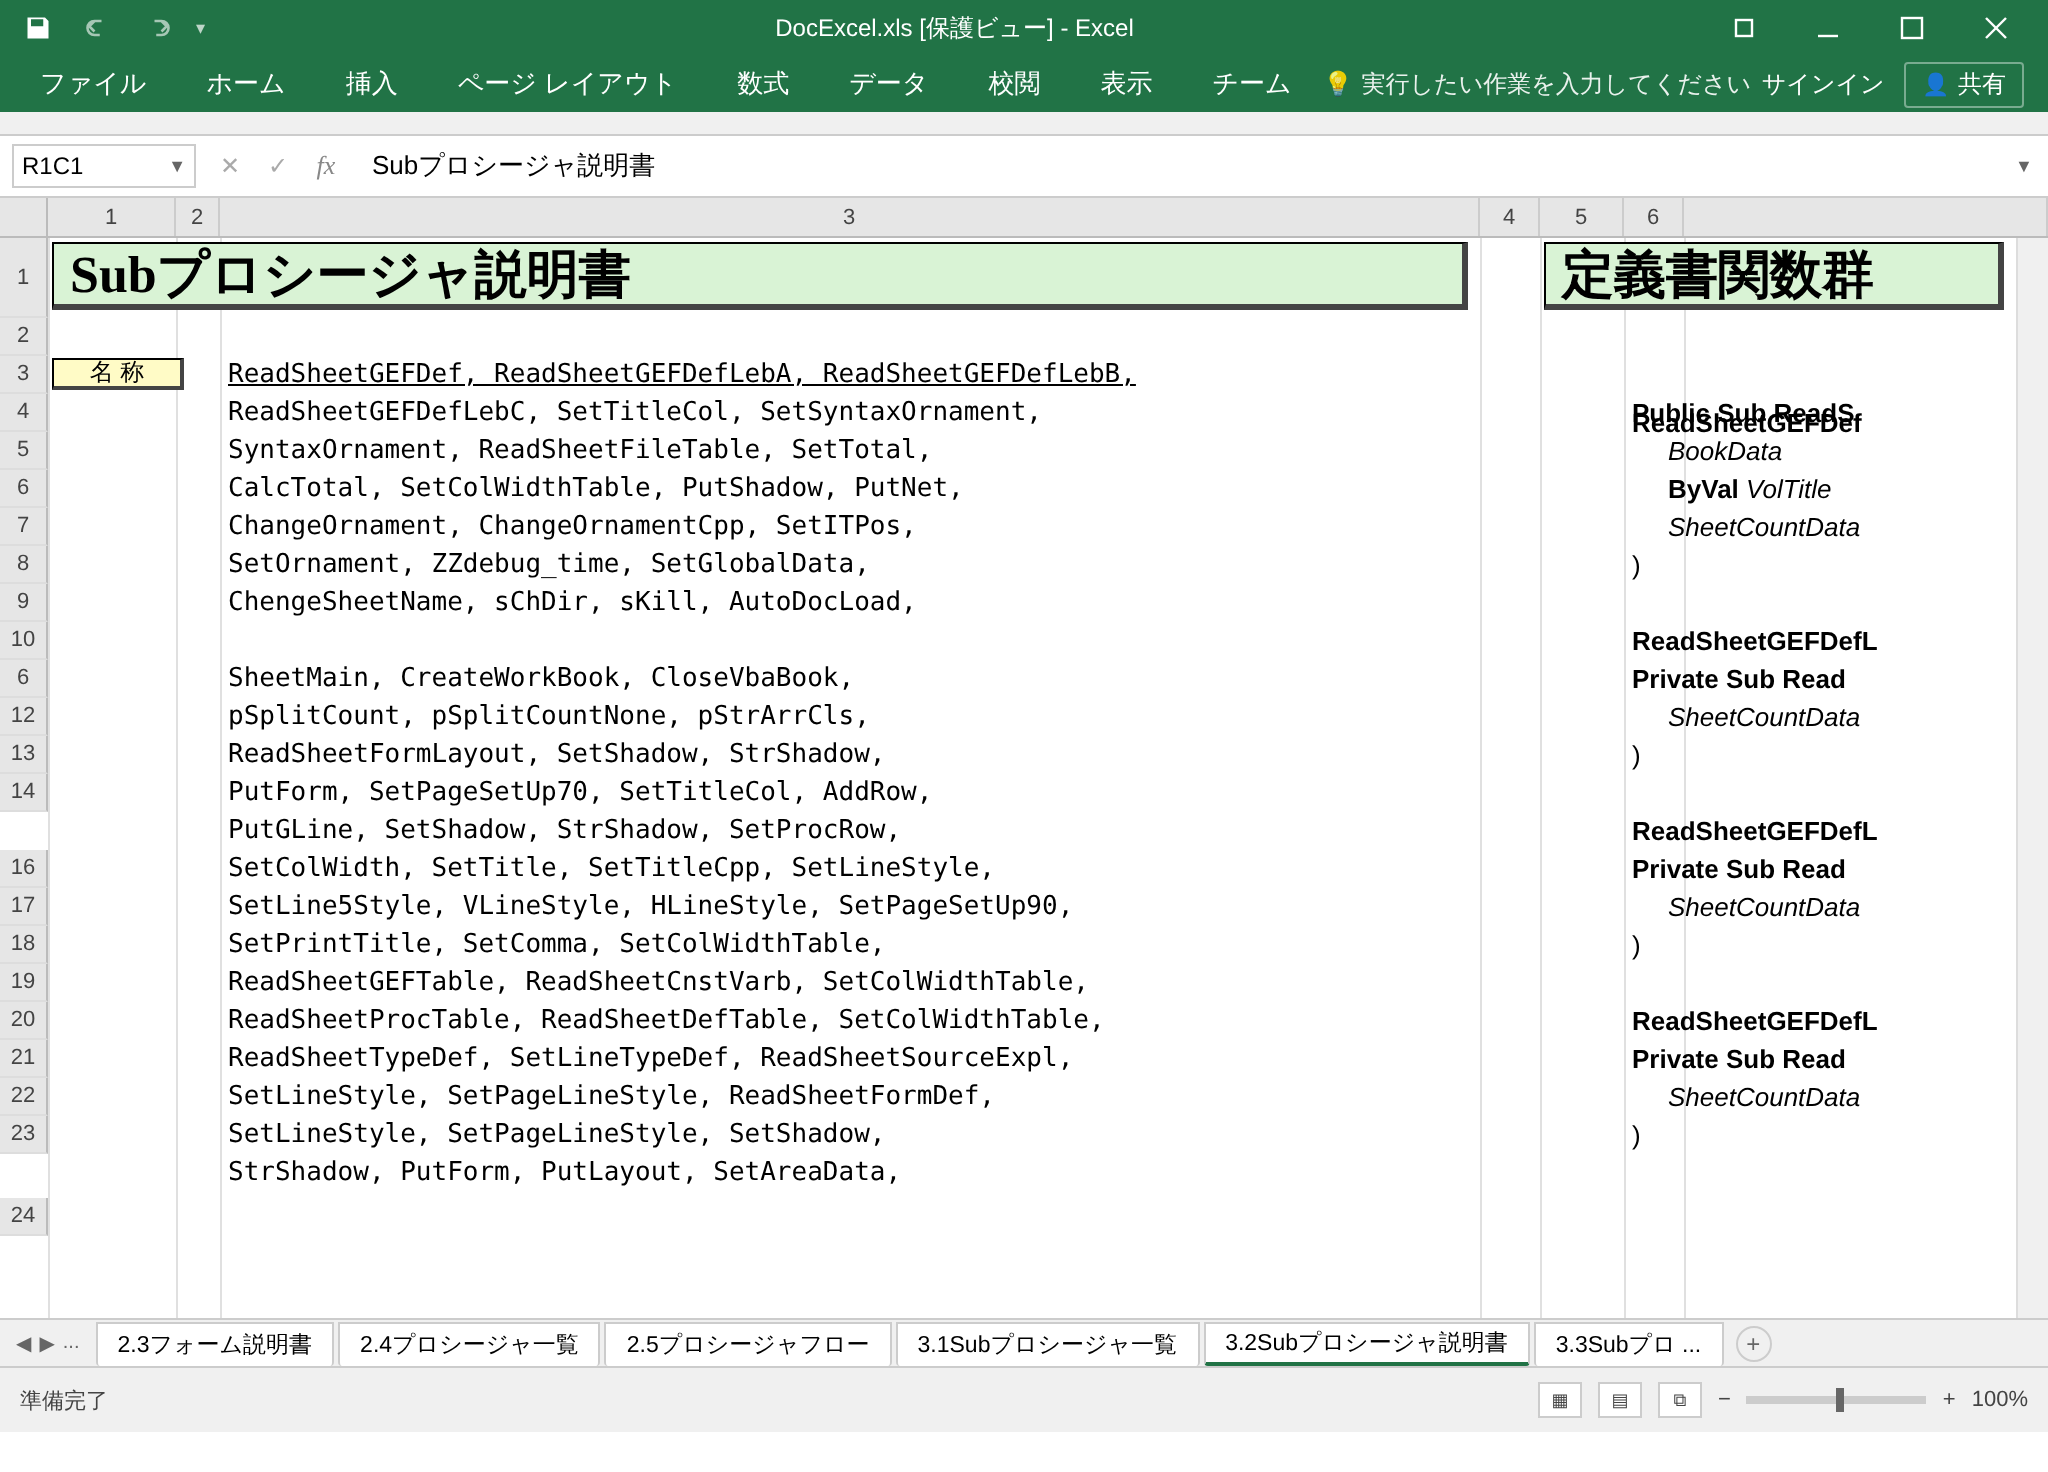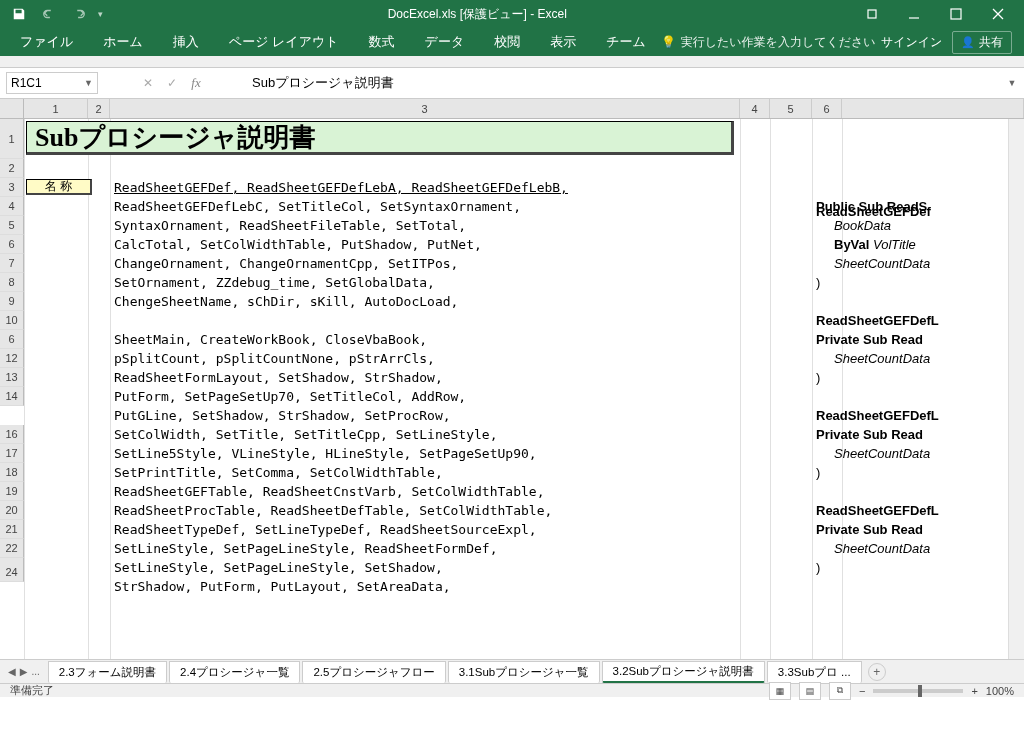--- a/index.html
+++ b/index.html
@@ -11,21 +11,21 @@
 .titlebar .center { flex: 1; text-align: center; font-size: 12px; }
 .titlebar .winbtns { display: flex; gap: 2px; }
 .winbtn { width: 40px; height: 24px; display: flex; align-items: center; justify-content: center; }
 .winbtn svg { width: 12px; height: 12px; stroke: #fff; fill: none; stroke-width: 1.2; }
 .ribbon-tabs { height: 28px; background: #217346; display: flex; align-items: center; padding: 0 6px; color: #fff; gap: 2px; }
 .rtab { padding: 0 14px; height: 100%; display: flex; align-items: center; font-size: 13px; }
 .ribbon-right { margin-left: auto; display: flex; align-items: center; gap: 10px; padding-right: 6px; }
 .tell-me { display: flex; align-items: center; gap: 4px; opacity: 0.9; }
 .share-btn { display: flex; align-items: center; gap: 4px; border: 1px solid rgba(255,255,255,0.4); padding: 2px 8px; border-radius: 2px; }
 .fillbar { height: 12px; background: #f0f0f0; border-bottom: 1px solid #ccc; }
-.fx-row { height: 31px; display: flex; align-items: center; border-bottom: 1px solid #ccc; background: #fff; gap: 33px; }
+.fx-row { height: 31px; display: flex; align-items: center; border-bottom: 1px solid #ccc; background: #fff; }
 .namebox { width: 92px; height: 22px; border: 1px solid #ccc; margin-left: 6px; display: flex; align-items: center; padding: 0 4px; font-size: 12px; }
 .namebox .dd { margin-left: auto; font-size: 9px; color: #666; }
 .fx-btns { display: flex; align-items: center; gap: 2px; margin: 0 6px; color: #888; }
 .fx-btn { width: 22px; height: 22px; display: flex; align-items: center; justify-content: center; border: 1px solid transparent; }
 .fx-label { font-style: italic; font-family: "Times New Roman", serif; font-size: 13px; }
 .formula-input { flex: 1; height: 22px; padding: 0 6px; font-size: 13px; border: none; outline: none; }
 .fx-dd { width: 24px; text-align: center; color: #666; font-size: 9px; }
 .grid-area { height: 560px; display: flex; flex-direction: column; position: relative; }
 .col-headers { display: flex; height: 20px; background: #e6e6e6; border-bottom: 1px solid #bbb; }
 .ch { border-right: 1px solid #ccc; display: flex; align-items: center; justify-content: center; font-size: 11px; color: #444; }
@@ -33,21 +33,21 @@
 .rownum { position: absolute; left: 0; width: 24px; height: 19px; border-bottom: 1px solid #ddd; border-right: 1px solid #bbb; background: #e6e6e6; font-size: 11px; color: #444; display: flex; align-items: center; justify-content: center; }
 .cell { position: absolute; white-space: nowrap; font-size: 13px; padding-top: 1px; }
 .title-box { position: absolute; background: #d9f3d5; border: 1px solid #000; border-right: 3px solid #444; border-bottom: 3px solid #444; font-size: 26px; font-weight: bold; font-family: "MS Mincho", serif; padding: 2px 8px; display: flex; align-items: center; }
 .name-label { position: absolute; background: #fffbc6; border: 1px solid #000; border-right: 2px solid #444; border-bottom: 2px solid #444; font-size: 12px; display: flex; align-items: center; justify-content: center; }
 .mono { font-family: "MS Gothic", monospace; }
 .tabs-row { height: 24px; display: flex; align-items: center; background: #f0f0f0; border-top: 1px solid #ccc; padding: 0 8px; gap: 2px; }
 .tab-nav { display: flex; gap: 4px; color: #666; margin-right: 6px; font-size: 10px; }
 .sheet-tab { height: 22px; padding: 0 10px; background: #fff; border: 1px solid #ccc; border-bottom: none; display: flex; align-items: center; font-size: 11.5px; border-radius: 0 0 2px 2px; }
 .sheet-tab.active { border-bottom: 2px solid #217346; background: #fff; }
 .add-sheet { width: 18px; height: 18px; border: 1px solid #ccc; border-radius: 50%; display: flex; align-items: center; justify-content: center; font-size: 12px; color: #666; margin-left: 4px; }
-.statusbar { height: 14px; background: #f0f0f0; border-top: 1px solid #ccc; display: flex; align-items: center; padding: 0 10px; font-size: 11px; color: #444; }
+.statusbar { height: 33px; background: #f0f0f0; border-top: 1px solid #ccc; display: flex; align-items: center; padding: 0 10px; font-size: 11px; color: #444; }
 .status-right { margin-left: auto; display: flex; align-items: center; gap: 8px; }
 .view-btn { width: 22px; height: 18px; border: 1px solid #ccc; display: flex; align-items: center; justify-content: center; font-size: 9px; background: #fff; }
 .zoom-slider { width: 90px; height: 4px; background: #ccc; position: relative; }
 .zoom-thumb { position: absolute; top: -4px; left: 50%; width: 4px; height: 12px; background: #666; }
 .rowhead-top { width: 24px; height: 20px; background: #e6e6e6; border-right: 1px solid #bbb; border-bottom: 1px solid #bbb; }
 .scrollbar-v { position: absolute; right: 0; top: 0; bottom: 0; width: 16px; background: #f0f0f0; border-left: 1px solid #ddd; }
 .gridline-v { position: absolute; top: 0; bottom: 0; width: 1px; background: #e0e0e0; }
 </style>
 </head>
 <body>
@@ -172,22 +172,23 @@
       <div class="rownum" style="top: 268px; height: 19px;">14</div>
       <div class="rownum" style="top: 287px; height: 19px; margin-top: 20px;">15</div>
       <div class="rownum" style="top: 306px; height: 19px;">16</div>
       <div class="rownum" style="top: 325px; height: 19px;">17</div>
       <div class="rownum" style="top: 344px; height: 19px;">18</div>
       <div class="rownum" style="top: 363px; height: 19px;">19</div>
       <div class="rownum" style="top: 382px; height: 19px;">20</div>
       <div class="rownum" style="top: 401px; height: 19px;">21</div>
       <div class="rownum" style="top: 420px; height: 19px;">22</div>
       <div class="rownum" style="top: 439px; height: 19px;">23</div>
-      <div class="rownum" style="top: 444px; height: 19px;">24</div>
+      <div class="rownum" style="top: 480px; height: 19px;">24</div>
       <div class="title-box" style="left: 26px; top: 2px; width: 708px; height: 34px;">Subプロシージャ説明書</div>
+      <div class="title-box" style="left: 772px; top: 2px; width: 230px; height: 34px;">定義書関数群</div>
       <div class="name-label" style="left: 26px; top: 60px; width: 66px; height: 16px;">名 称</div>
       <div class="cell mono" style="left: 114px; top: 60px; text-decoration: underline;">ReadSheetGEFDef, ReadSheetGEFDefLebA, ReadSheetGEFDefLebB,</div>
       <div class="cell mono" style="left: 114px; top: 79px;">ReadSheetGEFDefLebC, SetTitleCol, SetSyntaxOrnament,</div>
       <div class="cell mono" style="left: 114px; top: 98px;">SyntaxOrnament, ReadSheetFileTable, SetTotal,</div>
       <div class="cell mono" style="left: 114px; top: 117px;">CalcTotal, SetColWidthTable, PutShadow, PutNet,</div>
       <div class="cell mono" style="left: 114px; top: 136px;">ChangeOrnament, ChangeOrnamentCpp, SetITPos,</div>
       <div class="cell mono" style="left: 114px; top: 155px;">SetOrnament, ZZdebug_time, SetGlobalData,</div>
       <div class="cell mono" style="left: 114px; top: 174px;">ChengeSheetName, sChDir, sKill, AutoDocLoad,</div>
       <div class="cell mono" style="left: 114px; top: 212px;">SheetMain, CreateWorkBook, CloseVbaBook,</div>
       <div class="cell mono" style="left: 114px; top: 231px;">pSplitCount, pSplitCountNone, pStrArrCls,</div>

